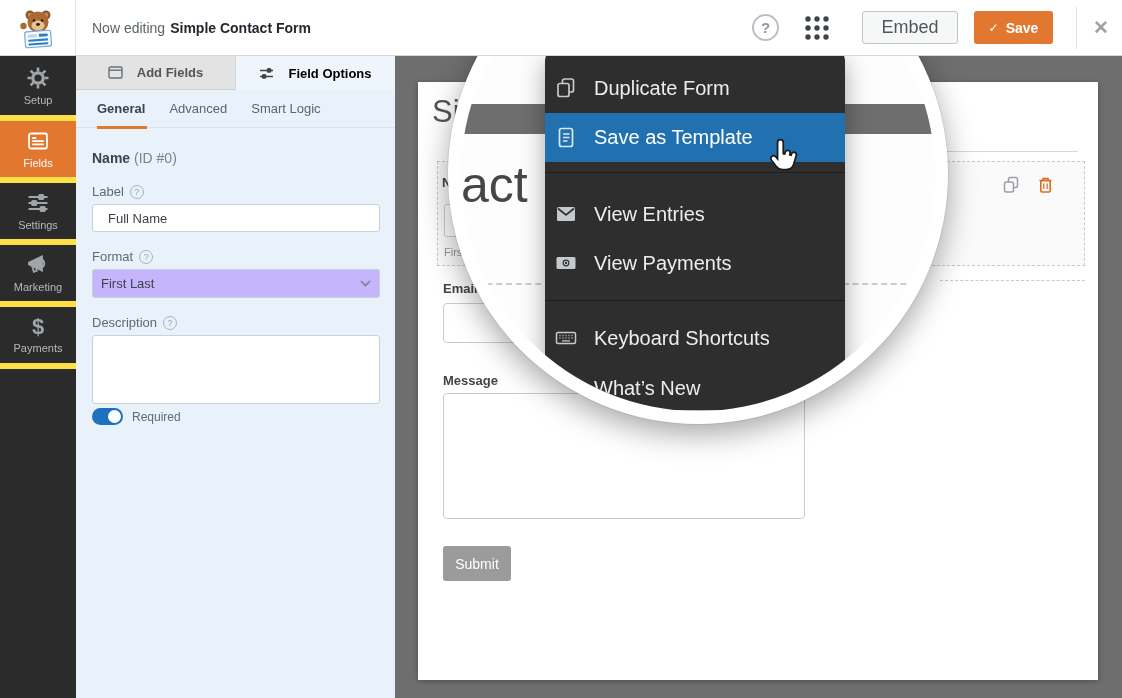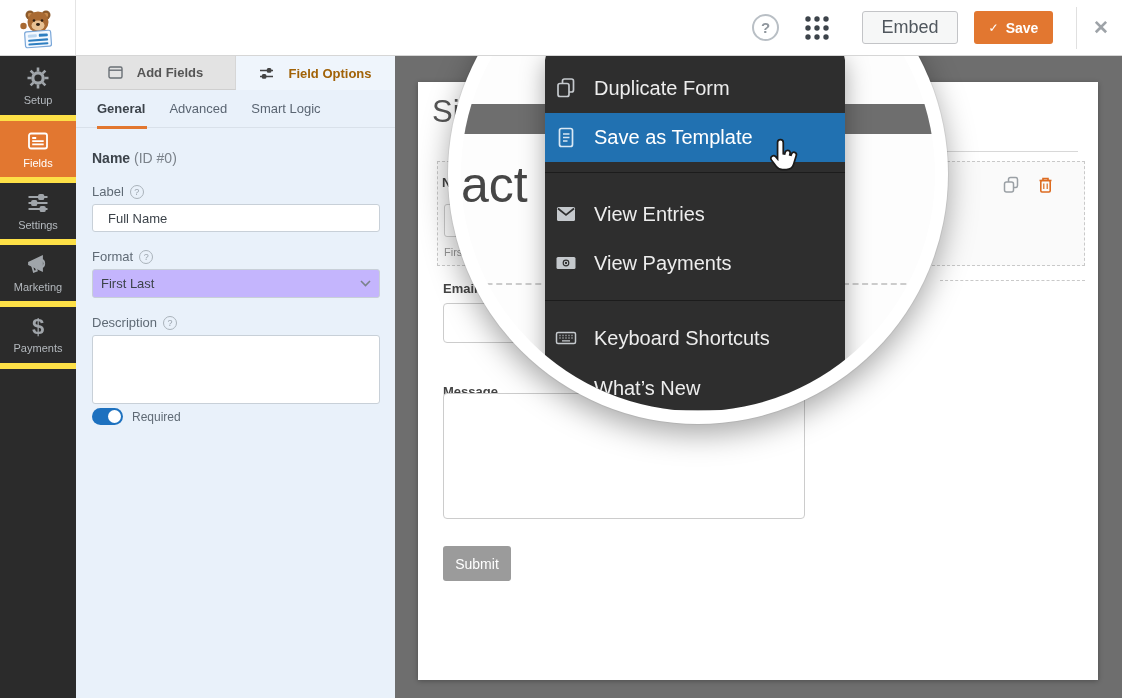--- a/index.html
+++ b/index.html
@@ -49,21 +49,21 @@
   .side-item.active .lbl, .side-item.active svg, .side-item.active .glyph { color:#fff; }
 
   
   .options { position:absolute; left:76px; top:56px; width:319px; height:642px;
              background:#e9f1fa; z-index:20; }
   .opt-tabs { display:flex; height:34px; }
   .opt-tab { flex:1; display:flex; align-items:center; justify-content:center; gap:14px;
              font-size:13px; font-weight:bold; cursor:pointer; }
   .opt-tab.inactive { background:#e3e3e3; color:#555; border-bottom:1px solid #cfcfcf;
                       border-right:1px solid #d6d6d6; }
-  .opt-tab.active { background:#eff5fc; color:#a16207; }
+  .opt-tab.active { background:#eff5fc; color:#000000; }
   .subtabs { height:38px; border-bottom:1px solid #d9e1ea; display:flex;
              align-items:center; padding-left:21px; gap:24px; }
   .subtab { font-size:13px; color:#5a6572; cursor:pointer; position:relative;
             height:38px; display:flex; align-items:center; }
   .subtab.active { color:#3c434a; font-weight:bold; }
   .subtab.active::after { content:""; position:absolute; left:0; right:-2px; bottom:-1px;
                           height:3px; background:#e27730; }
   .opt-content { padding:22px 15px 0 16px; }
   .fname-row { font-size:14px; color:#7b828a; margin-bottom:18px; }
   .fname-row b { color:#3c434a; }
@@ -179,21 +179,21 @@
             </svg>
           </span>
         </div>
       </div>
 
       <div class="pv-dash-line"></div>
 
       <div class="pv-label" style="left:25px; top:199px;">Email</div>
       <div class="pv-email-input"></div>
 
-      <div class="pv-label" style="left:25px; top:302px;">Message</div>
+      <div class="pv-label" style="left:25px; top:291px;">Message</div>
       <div class="pv-msg-area"></div>
 
       <button class="pv-submit">Submit</button>
     </div>
   </div>
 
   <div class="magnifier">
     <div class="mag-inner">
       <div class="mag-strip"></div>
       <div class="mag-title">tact</div>
@@ -291,20 +291,24 @@
         <ellipse cx="20" cy="17.5" rx="2" ry="1.4" fill="#2e1f12"></ellipse>
         <g transform="rotate(-4 20 31)">
           <rect x="7" y="24" width="26" height="16" rx="2" fill="#f4f9ff" stroke="#7aa7d9" stroke-width="1.2"></rect>
           <rect x="10" y="27" width="9" height="3" rx="1" fill="#bcd7f0"></rect>
           <rect x="21" y="27" width="9" height="3" rx="1" fill="#2f7fc1"></rect>
           <rect x="10" y="32" width="20" height="2.2" rx="1" fill="#2f7fc1"></rect>
           <rect x="10" y="35.8" width="20" height="2.2" rx="1" fill="#2f7fc1"></rect>
         </g>
       </svg>
     </div>
+    <div class="now-editing">
+      <span>Now editing</span>
+      <b>Simple Contact Form</b>
+    </div>
     <div class="help-btn">
       <span>?</span>
     </div>
     <div class="grid-btn">
       <svg width="28" height="28" viewBox="0 0 28 28">
         <g fill="#3c434a">
           <circle cx="5" cy="5" r="2.7"></circle>
             <circle cx="14" cy="5" r="2.7"></circle>
             <circle cx="23" cy="5" r="2.7"></circle>
           <circle cx="5" cy="14" r="2.7"></circle>

